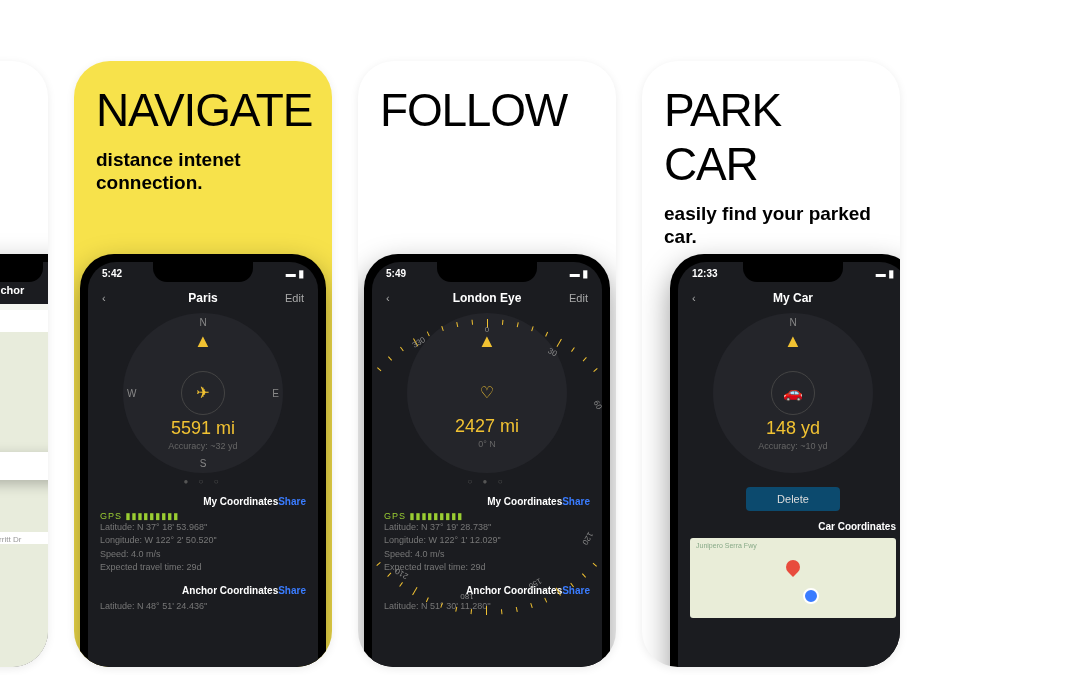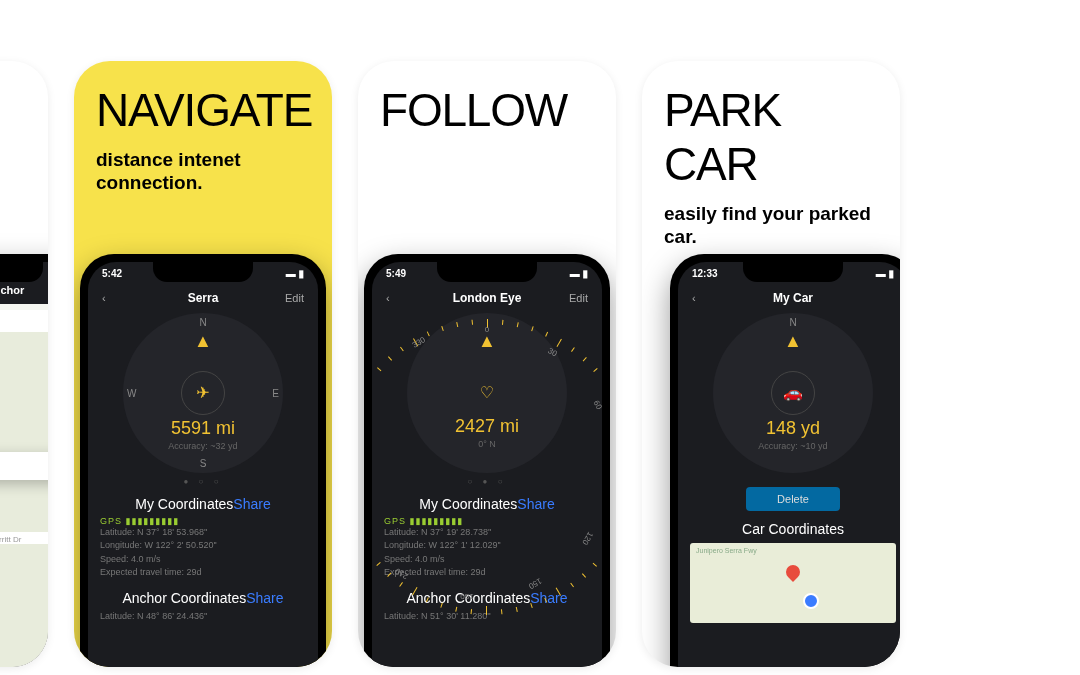--- a/index.html
+++ b/index.html
@@ -40,42 +40,42 @@
 .arrow{position:absolute;top:18px;left:50%;transform:translateX(-50%);
   color:#f1c232;font-size:18px}
 .center-ic{position:absolute;top:50%;left:50%;transform:translate(-50%,-50%);
   width:42px;height:42px;border:1px solid #444;border-radius:50%;
   display:flex;align-items:center;justify-content:center;color:#f1c232;font-size:16px}
 .dist{text-align:center;margin-top:8px}
 .dist .d{color:#f1c232;font-size:18px;font-weight:500}
 .dist .a{color:#666;font-size:9px;margin-top:2px}
 .dots{text-align:center;color:#555;letter-spacing:4px;font-size:8px;margin-top:4px}
 .sect{margin:10px 12px 0}
-.sect .hdr{display:flex;justify-content:center;font-size:14px;
-  font-weight:400;color:#fff;margin-bottom:4px}
+.sect .hdr{display:flex;justify-content:flex-end;font-size:10px;
+  font-weight:700;color:#fff;margin-bottom:4px}
 .sect .share{color:#3a7cff}
 .sect .gps{color:#9acd32;font-size:9px;letter-spacing:1px}
 .sect .ln{color:#777;font-size:9px;line-height:1.5}
 
 .ticks{position:absolute;inset:0}
 .tick{position:absolute;left:50%;top:50%;width:1px;height:6px;background:#f1c232;
   transform-origin:0 74px}
 .tick.lbl{background:none;height:auto;color:#888;font-size:8px;
   transform-origin:0 70px;text-align:center;width:20px;margin-left:-10px}
 
 .mapbg{background:#e8ecdc}
 
 .screen.light{background:#f5f6f1;color:#333}
 .addbar{background:#1b1c20;padding:22px 10px 8px;text-align:center;color:#fff;
   font-size:11px;font-weight:600}
 .search{margin:6px 10px;background:#fff;border-radius:4px;height:22px}
 .coord-pop{position:absolute;top:190px;left:-60px;width:240px;background:#fff;
   box-shadow:0 4px 14px rgba(0,0,0,.25);padding:8px 10px;font-size:11px;
   font-weight:500;color:#333}
-.delbtn{display:block;margin:14px auto 0;background:#0369a1;color:#ddd;
+.delbtn{display:block;margin:14px auto 0;background:#0c4a6e;color:#ddd;
   font-size:11px;padding:6px 31px;border-radius:4px;width:fit-content}
 .minimap{margin:6px 12px 0;height:80px;background:#e9edd8;border-radius:3px;
   position:relative}
 .minimap .mp{position:absolute;top:22px;left:50%;transform:translateX(-50%);
   width:14px;height:14px;background:#e84c3d;border-radius:50% 50% 50% 0;
   transform:translateX(-50%) rotate(-45deg)}
 .minimap .me{position:absolute;bottom:14px;left:55%;width:12px;height:12px;
   background:#3a7cff;border:2px solid #fff;border-radius:50%}
 .street{position:absolute;background:#fff}
 </style>
@@ -111,21 +111,21 @@
     </p>
     <div class="phone">
       <div class="screen">
         <div class="notch"></div>
         <div class="status">
           <span>5:42</span>
           <span>▬ ▮</span>
         </div>
         <div class="navbar">
           <span class="side">‹</span>
-          <span class="title">Serra</span>
+          <span class="title">Paris</span>
           <span class="side" style="text-align:right">Edit</span>
         </div>
         <div class="compass">
           <span class="dir n">N</span>
           <span class="dir s">S</span>
           <span class="dir e">E</span>
           <span class="dir w">W</span>
           <span class="arrow">▲</span>
           <div class="center-ic">✈</div>
           <div class="dist" style="position:absolute;bottom:22px;left:0;right:0">
@@ -143,21 +143,21 @@
           <div class="ln">Latitude: N 37° 18' 53.968''</div>
           <div class="ln">Longitude: W 122° 2' 50.520''</div>
           <div class="ln">Speed: 4.0 m/s</div>
           <div class="ln">Expected travel time: 29d</div>
         </div>
         <div class="sect">
           <div class="hdr">
             <span>Anchor Coordinates</span>
             <span class="share">Share</span>
           </div>
-          <div class="ln">Latitude: N 48° 86' 24.436''</div>
+          <div class="ln">Latitude: N 48° 51' 24.436''</div>
         </div>
       </div>
     </div>
   </div>
 
   <div class="card">
     <h1>FOLLOW</h1>
     <div class="phone">
       <div class="screen">
         <div class="notch"></div>

